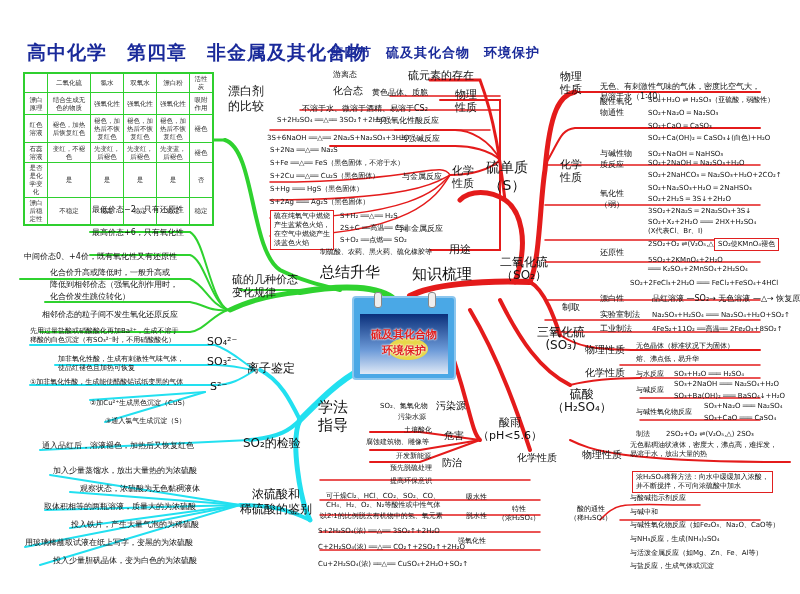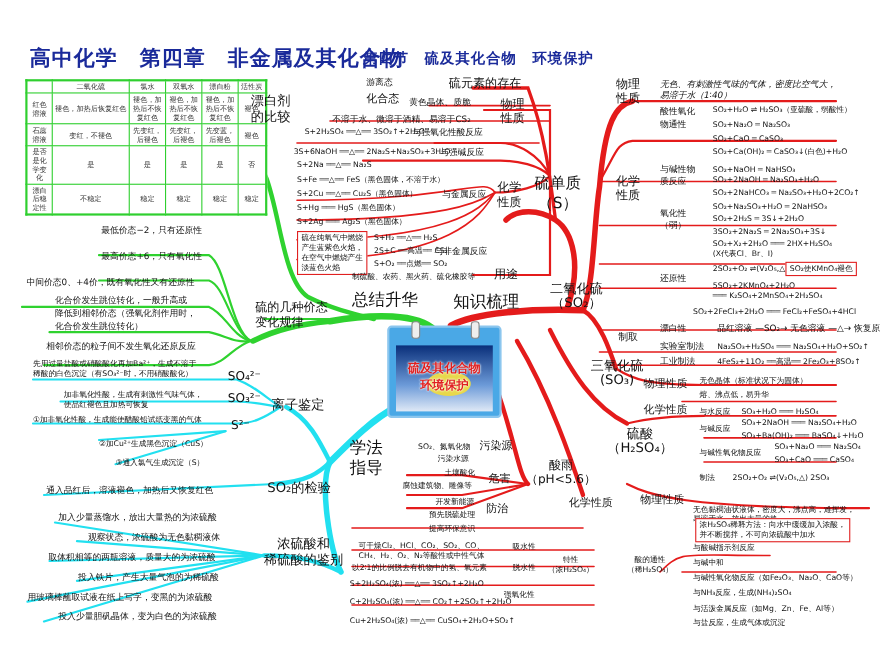--- a/index.html
+++ b/index.html
@@ -123,20 +123,28 @@
 <table class="bleach">
   <tbody>
       <tr>
     <td></td>
     <td>二氧化硫</td>
     <td>氯水</td>
     <td>双氧水</td>
     <td>漂白粉</td>
     <td>活性炭</td>
   </tr>
+  <tr style="height:22px">
+    <td>漂白原理</td>
+    <td style="width:38px;white-space:normal">结合生成无色的物质</td>
+    <td>强氧化性</td>
+    <td>强氧化性</td>
+    <td>强氧化性</td>
+    <td style="width:18px;white-space:normal">吸附作用</td>
+  </tr>
   <tr style="height:28px">
     <td style="width:18px;white-space:normal">红色溶液</td>
     <td style="white-space:normal">褪色，加热后恢复红色</td>
     <td style="width:28px;white-space:normal">褪色，加热后不恢复红色</td>
     <td style="width:28px;white-space:normal">褪色，加热后不恢复红色</td>
     <td style="width:28px;white-space:normal">褪色，加热后不恢复红色</td>
     <td>褪色</td>
   </tr>
   <tr style="height:20px">
     <td style="white-space:normal">石蕊溶液</td>
@@ -162,21 +170,21 @@
     <td>稳定</td>
     <td>稳定</td>
   </tr>
 </tbody>
   </table>
 <div class="abs med" style="left:228px;top:84px;width:36px;white-space:normal;font-size:12px;line-height:15px;">漂白剂的比较</div>
 
 <div class="abs small" style="left:92px;top:205px;">最低价态−2，只有还原性</div>
 <div class="abs small" style="left:92px;top:228px;">最高价态+6，只有氧化性</div>
 <div class="abs small" style="left:24px;top:252px;">中间价态0、+4价，既有氧化性又有还原性</div>
-<div class="abs small" style="left:50px;top:268px;">化合价发生跳位转化，一般升高或</div>
+<div class="abs small" style="left:50px;top:268px;">化合价升高或降低时，一般升高或</div>
 <div class="abs small" style="left:50px;top:280px;">降低到相邻价态（强氧化剂作用时，</div>
 <div class="abs small" style="left:50px;top:292px;">化合价发生跳位转化）</div>
 <div class="abs small" style="left:42px;top:310px;">相邻价态的粒子间不发生氧化还原反应</div>
 <div class="abs med" style="left:232px;top:273px;">
   <div>硫的几种价态</div>
   <div>变化规律</div>
 </div>
 
 <div class="abs hub" style="left:320px;top:263px;">总结升华</div>
 <div class="abs hub" style="left:412px;top:265px;">知识梳理</div>
@@ -262,21 +270,21 @@
 </div>
 
 <div class="abs med ctr" style="left:500px;top:256px;font-size:12px;">
   <div>二氧化硫</div>
   <div>（SO₂）</div>
 </div>
 <div class="abs med" style="left:560px;top:70px;">
   <div>物理</div>
   <div>性质</div>
 </div>
-<div class="abs small" style="left:600px;top:72px;font-style:italic;">
+<div class="abs small" style="left:600px;top:82px;">
   <div>无色、有刺激性气味的气体，密度比空气大，</div>
   <div>易溶于水（1∶40）</div>
 </div>
 <div class="abs med" style="left:560px;top:158px;">
   <div>化学</div>
   <div>性质</div>
 </div>
 <div class="abs tiny" style="left:600px;top:96px;font-size:8px;line-height:11px;">
   <div>酸性氧化</div>
   <div>物通性</div>
@@ -332,21 +340,21 @@
 <div class="abs tiny" style="left:704px;top:402px;">SO₃+Na₂O ═══ Na₂SO₄</div>
 <div class="abs tiny" style="left:704px;top:414px;">SO₃+CaO ═══ CaSO₄</div>
 <div class="abs tiny" style="left:636px;top:430px;">制法</div>
 <div class="abs tiny" style="left:666px;top:430px;">2SO₂+O₂ ⇌(V₂O₅,△) 2SO₃</div>
 
 <div class="abs med ctr" style="left:552px;top:388px;font-size:12px;">
   <div>硫酸</div>
   <div>（H₂SO₄）</div>
 </div>
 <div class="abs small" style="left:582px;top:450px;font-size:10px;">物理性质</div>
-<div class="abs tiny" style="left:630px;top:459px;">
+<div class="abs tiny" style="left:630px;top:441px;font-family:Liberation Mono, monospace;">
   <div>无色黏稠油状液体，密度大，沸点高，难挥发，</div>
   <div>易溶于水，放出大量的热</div>
 </div>
 <div class="redbox tiny" style="left:632px;top:471px;">
   <div>浓H₂SO₄稀释方法：向水中缓缓加入浓酸，</div>
   <div>并不断搅拌，不可向浓硫酸中加水</div>
 </div>
 <div class="abs small" style="left:517px;top:453px;font-size:10px;">化学性质</div>
 <div class="abs tiny ctr" style="left:570px;top:505px;">
   <div>酸的通性</div>

